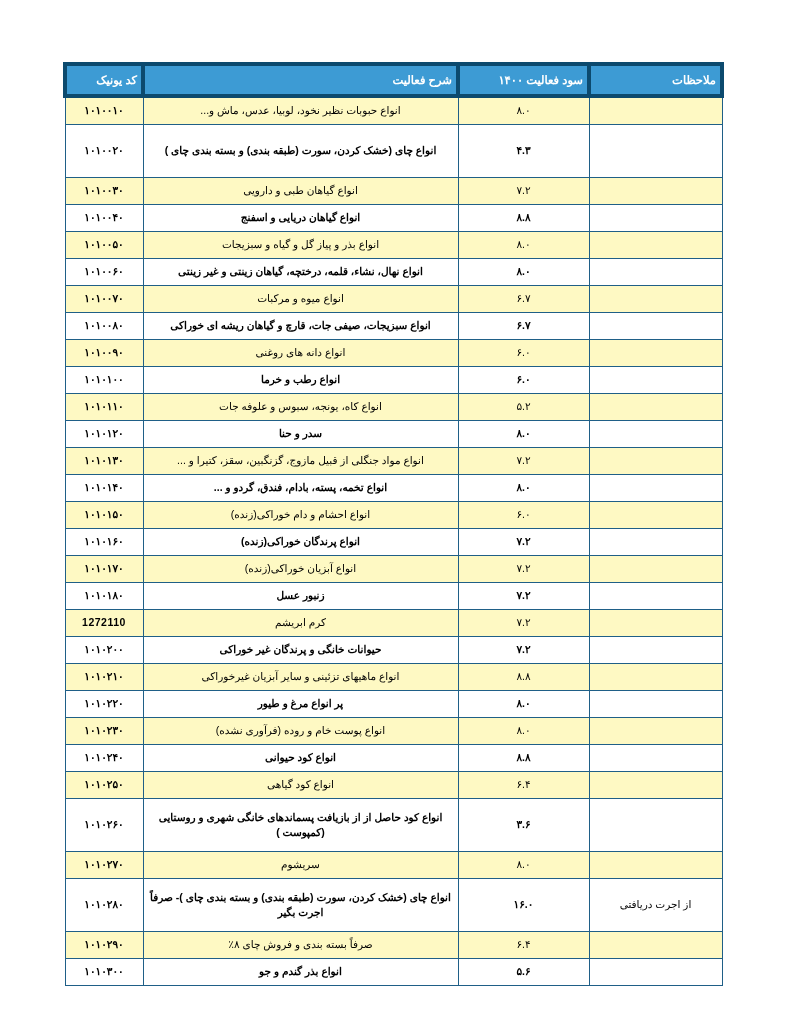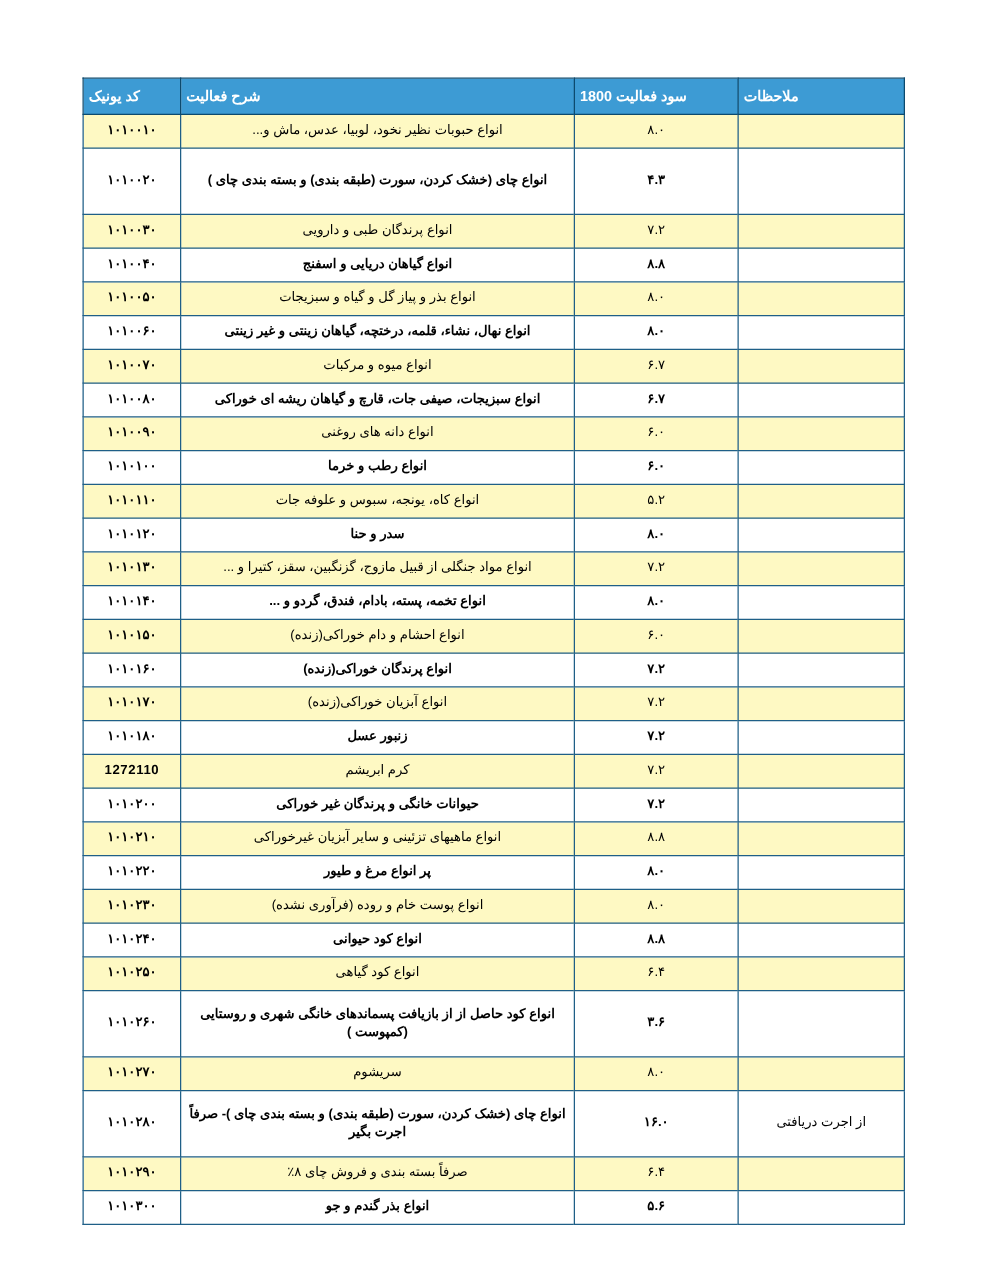--- a/index.html
+++ b/index.html
@@ -37,23 +37,23 @@
   table.activity-table col.c-code { width: 78px; }
   table.activity-table col.c-desc { width: 315px; }
   table.activity-table col.c-profit { width: 131px; }
   table.activity-table col.c-notes { width: 133px; }
 
   table.activity-table thead th {
     background: #3d9bd4;
     color: #ffffff;
     font-weight: bold;
     font-size: 11.5px;
-    border: 1px solid #0c4a6e;
+    border: 4px solid #0c4a6e;
     height: 24px;
-    text-align: left;
+    text-align: right;
     vertical-align: middle;
     padding: 2px 4px;
     letter-spacing: 0.3px;
   }
   table.activity-table td {
     border: 1px solid #1f5f87;
     font-size: 10.5px;
     text-align: center;
     vertical-align: middle;
     padding: 3px 5px;
@@ -96,42 +96,42 @@
     <table class="activity-table">
       <colgroup>
         <col class="c-notes">
         <col class="c-profit">
         <col class="c-desc">
         <col class="c-code">
       </colgroup>
       <thead>
         <tr>
           <th>ملاحظات</th>
-          <th>سود فعالیت 1800</th>
+          <th>سود فعالیت ۱۴۰۰</th>
           <th>شرح فعالیت</th>
           <th>کد یونیک</th>
         </tr>
       </thead>
       <tbody id="table-body">
           <tr class="shade">
             <td class="notes"></td>
             <td class="profit">۸.۰</td>
             <td class="desc">انواع حبوبات نظیر نخود، لوبیا، عدس، ماش و...</td>
             <td class="code">۱۰۱۰۰۱۰</td>
           </tr>
           <tr class="plain bold tall">
             <td class="notes"></td>
             <td class="profit">۴.۳</td>
             <td class="desc">انواع چای (خشک کردن، سورت (طبقه بندی) و بسته بندی  چای )</td>
             <td class="code">۱۰۱۰۰۲۰</td>
           </tr>
           <tr class="shade">
             <td class="notes"></td>
             <td class="profit">۷.۲</td>
-            <td class="desc">انواع پرندگان طبی و دارویی</td>
+            <td class="desc">انواع گیاهان طبی و دارویی</td>
             <td class="code">۱۰۱۰۰۳۰</td>
           </tr>
           <tr class="plain bold">
             <td class="notes"></td>
             <td class="profit">۸.۸</td>
             <td class="desc">انواع گیاهان دریایی و اسفنج</td>
             <td class="code">۱۰۱۰۰۴۰</td>
           </tr>
           <tr class="shade">
             <td class="notes"></td>

